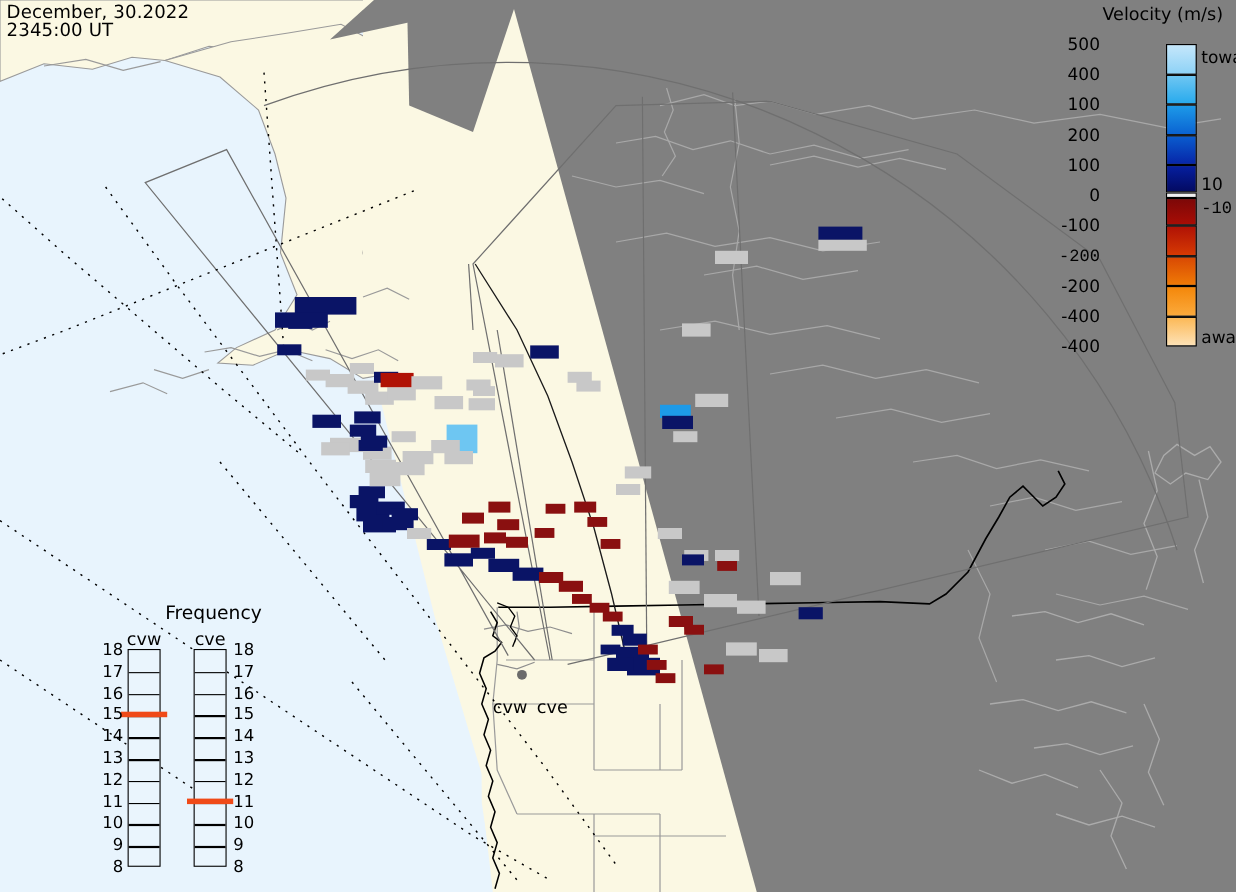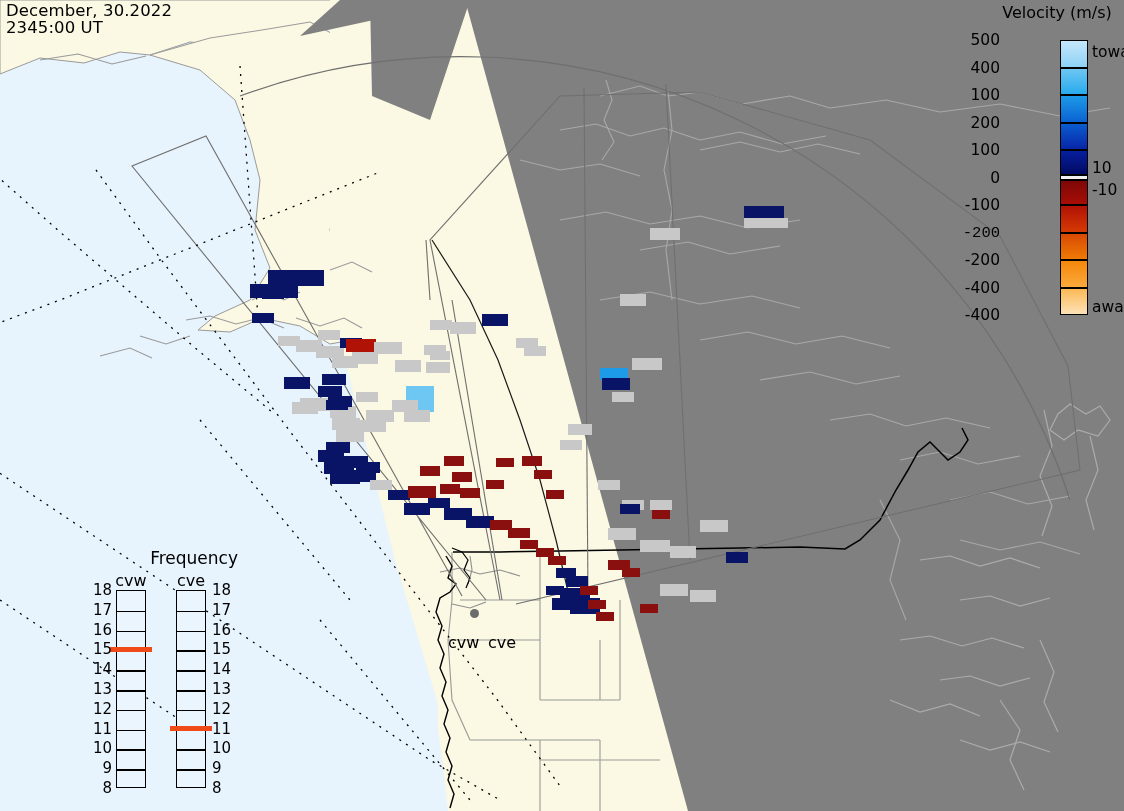--- a/index.html
+++ b/index.html
@@ -306,21 +306,21 @@
         <div class="cb-seg" style="top: 140.25px; height: 24.75px; background: linear-gradient(rgb(125, 8, 8), rgb(168, 13, 5));"></div>
         <div class="cb-seg" style="top: 165px; height: 27.5px; background: linear-gradient(rgb(176, 18, 5), rgb(214, 58, 3));"></div>
         <div class="cb-seg" style="top: 192.5px; height: 27.5px; background: linear-gradient(rgb(217, 73, 3), rgb(239, 122, 6));"></div>
         <div class="cb-seg" style="top: 220px; height: 27.5px; background: linear-gradient(rgb(244, 135, 10), rgb(251, 170, 60));"></div>
         <div class="cb-seg" style="top: 247.5px; height: 27.5px; background: linear-gradient(rgb(252, 185, 87), rgb(253, 226, 182));"></div>
         <div class="cb-seg" style="top: 134.75px; height: 5.5px; background: rgb(240, 240, 240);"></div>
       </div>
   <div id="cb-side">
         <div class="cb-side-lab" style="top: 12.375px;">toward</div>
         <div class="cb-side-lab" style="top: 127.875px;">10</div>
-        <div class="cb-side-lab" style="top: 149.875px;">-10</div>
+        <div class="cb-side-lab" style="top: 149.875px; font-family: Liberation Mono, monospace;">-10</div>
         <div class="cb-side-lab" style="top: 266.75px;">away</div>
       </div>
 </div>
 
 <div id="freq-wrap">
   <div id="freq-title">Frequency</div>
 <div class="freq-col-head" style="left: 16px; width: 54px;">cvw</div>
       <div class="freq-bar" style="left: 28px; top: 42px; height: 198px;">
         <div class="freq-grid" style="top: 178.2px;"></div>
         <div class="freq-grid" style="top: 158.4px;"></div>

